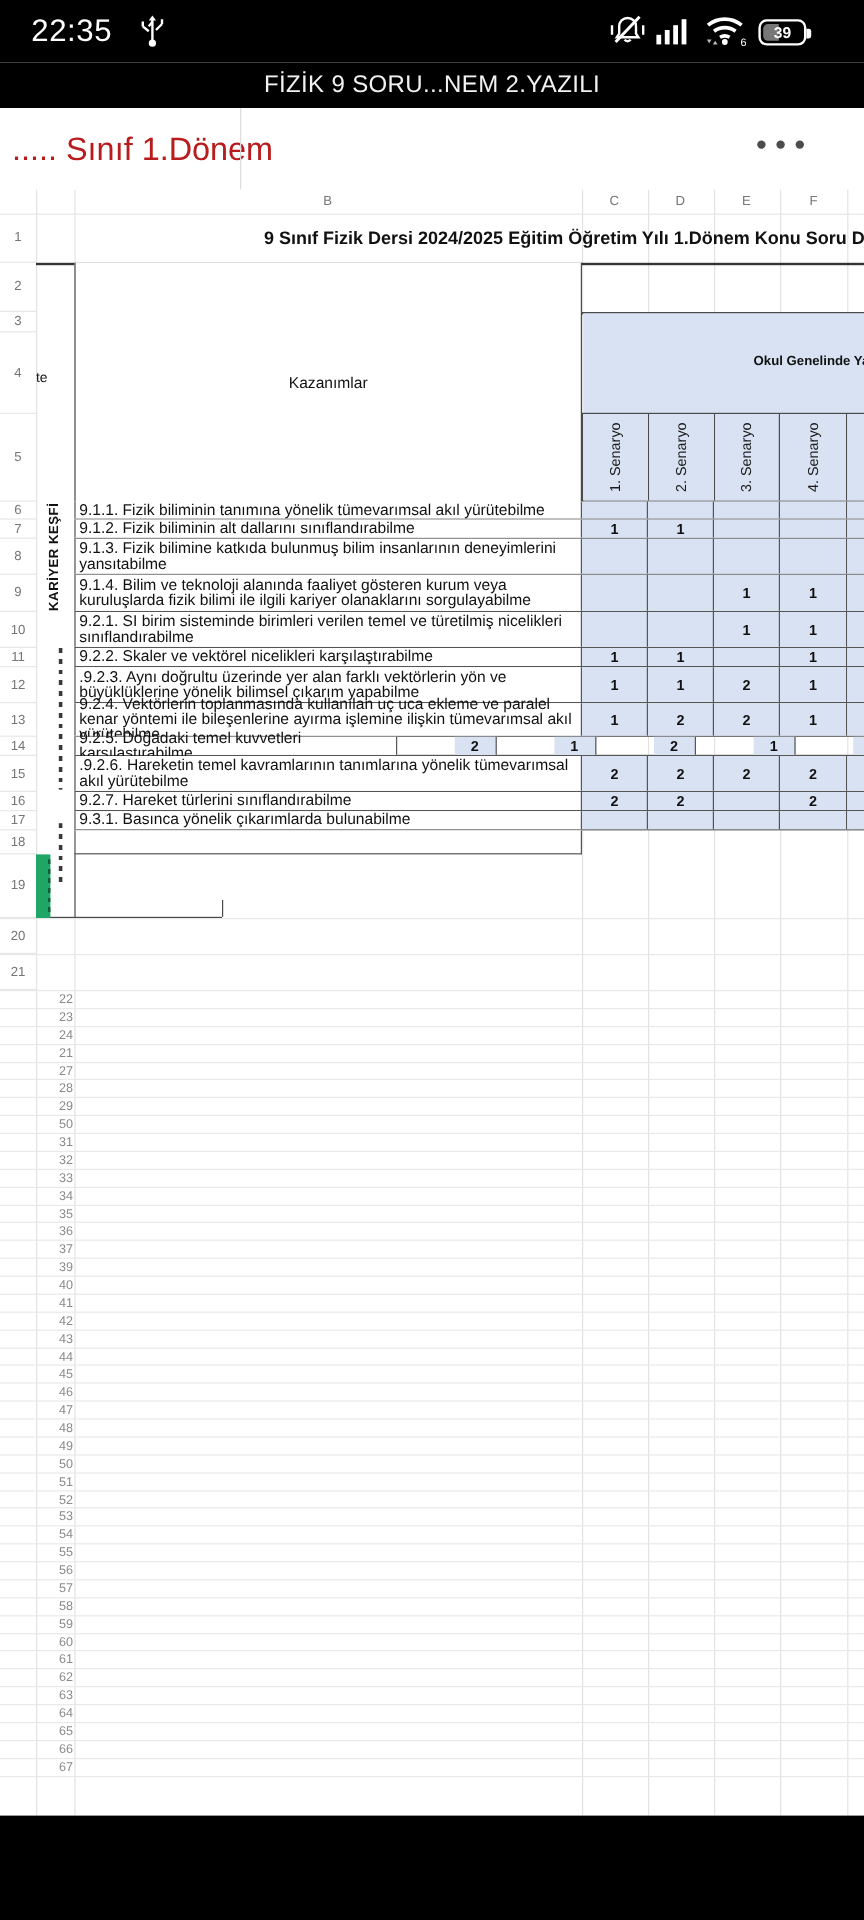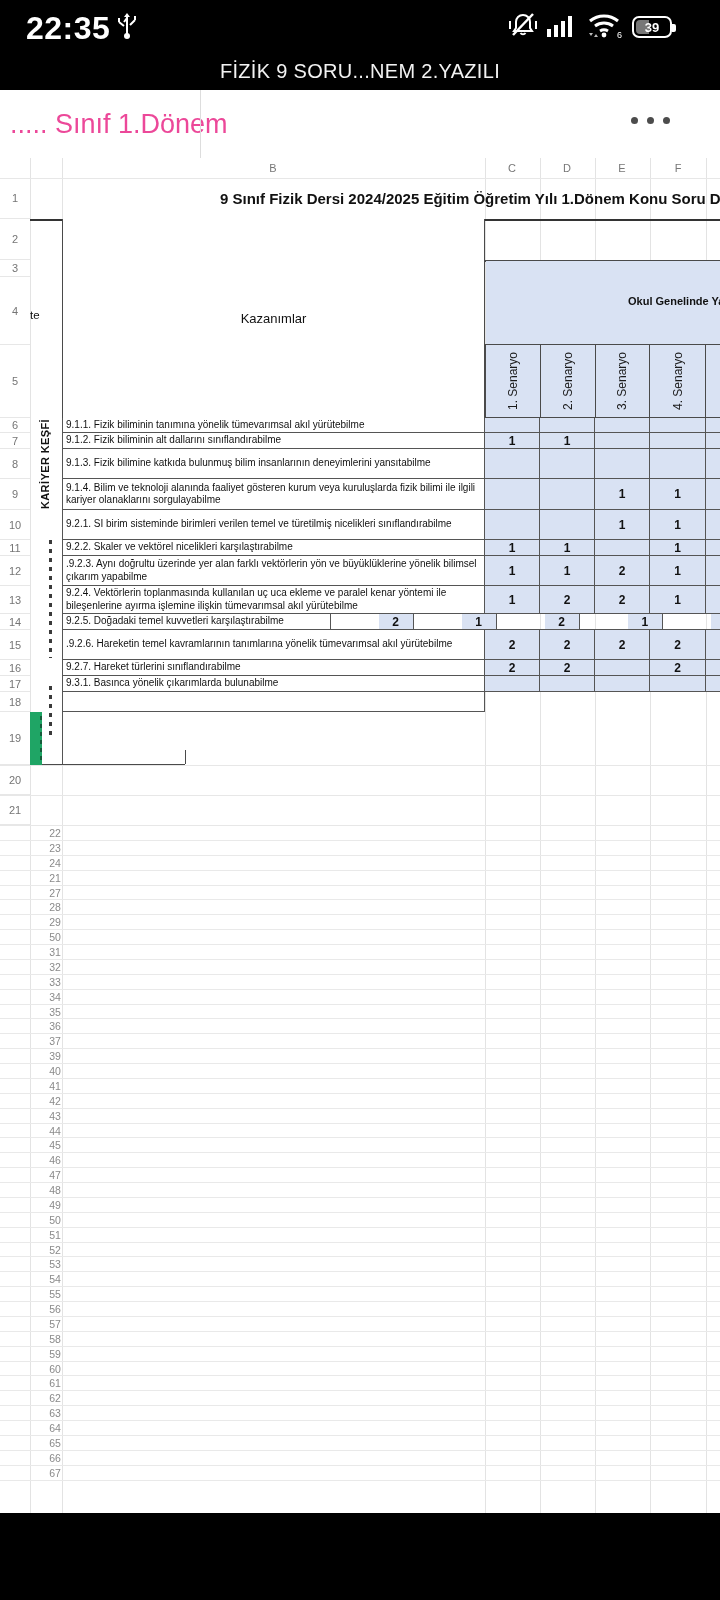--- a/index.html
+++ b/index.html
@@ -2,37 +2,37 @@
 <html><head>
 <meta charset="utf-8">
 <style>
   html,body{margin:0;padding:0;background:#fff;}
   *{box-sizing:border-box;}
   .screen{position:relative;width:720px;height:1600px;overflow:hidden;background:#fff;
           font-family:"Liberation Sans","DejaVu Sans",sans-serif;}
 
   
   .status-bar{position:absolute;left:0;top:0;width:720px;height:52px;background:#000;}
-  .time{position:absolute;left:26px;top:10px;color:#fff;font-size:32px;font-weight:bold;letter-spacing:.5px;}
+  .time{position:absolute;left:26px;top:10px;color:#fff;font-size:26px;font-weight:normal;letter-spacing:.5px;}
   .usb{position:absolute;left:116px;top:12px;}
   .sb-right{position:absolute;right:48px;top:12px;display:flex;align-items:center;gap:8px;height:30px;}
   .battery{position:relative;width:40px;height:22px;border:2px solid #fff;border-radius:7px;
            display:flex;align-items:center;justify-content:center;}
   .battery .lvl{position:absolute;left:2px;top:2px;bottom:2px;width:13px;background:#777;border-radius:4px 0 0 4px;}
   .battery .pct{position:relative;color:#fff;font-size:13px;font-weight:bold;}
   .battery .nub{position:absolute;right:-6px;top:6px;width:4px;height:8px;background:#fff;border-radius:0 2px 2px 0;}
   .app-bar{position:absolute;left:0;top:52px;width:720px;height:38px;background:#000;
            display:flex;align-items:center;justify-content:center;}
   .app-title{color:#f2f2f2;font-size:20px;letter-spacing:.3px;}
 
   
   .tab-bar{position:absolute;left:0;top:90px;width:720px;height:68px;background:#fff;}
   .tab-divider{position:absolute;left:200px;top:0;height:68px;border-right:1px solid #ddd;}
   .sheet-tab{position:absolute;left:10px;top:0;height:68px;display:flex;align-items:center;}
-  .sheet-tab span{color:#ec4899;font-size:27px;}
+  .sheet-tab span{color:#b91c1c;font-size:27px;}
   .menu-dots{position:absolute;right:50px;top:27px;display:flex;gap:9px;}
   .menu-dots i{width:7px;height:7px;border-radius:50%;background:#4c4c4c;}
 
   
   .sheet{position:absolute;left:0;top:158px;width:720px;height:1355px;background:#fff;overflow:hidden;}
   .vline{position:absolute;width:0;border-right:1px solid #e3e3e3;}
   .hline{position:absolute;height:0;border-bottom:1px solid #e7e7e7;}
   .dline{position:absolute;background:#4a4a4a;}
   .col-letter{position:absolute;top:0;height:20px;line-height:20px;width:40px;margin-left:-20px;
               text-align:center;font-size:11px;color:#777;}
@@ -56,21 +56,21 @@
   .scen{background:#d9e2f3;border-right:1px solid #4a4a4a;display:flex;align-items:center;justify-content:center;}
   .scen span{writing-mode:vertical-rl;transform:rotate(180deg);white-space:nowrap;font-size:12px;color:#1b1b1b;}
   .gsliver{width:14px;background:#d9e2f3;border-right:0;}
 
   .career{position:absolute;left:29px;top:260px;width:33px;height:92px;display:flex;align-items:center;justify-content:center;overflow:hidden;}
   .career span{transform:rotate(-90deg);white-space:nowrap;font-size:11px;font-weight:bold;color:#111;letter-spacing:.4px;}
 
   .drow{position:absolute;left:62px;width:658px;display:flex;border-bottom:1px solid #555;}
   .bcell{width:423px;background:#fff;border-left:1px solid #555;border-right:1px solid #555;
          display:flex;align-items:center;padding:0 2px 0 3px;}
-  .bcell span{font-size:10px;line-height:12.5px;color:#111;}
+  .bcell span{font-size:13px;line-height:12.5px;color:#111;}
   .qcell{width:55px;background:#d9e2f3;border-right:1px solid #555;display:flex;align-items:center;
          justify-content:center;font-size:12px;font-weight:bold;color:#111;}
   .qcell.f{width:56px;}
   .gcell{width:14px;background:#d9e2f3;}
 
   .b18{position:absolute;left:62px;top:534px;width:423px;height:20px;background:#fff;
        border-left:1px solid #555;border-right:1px solid #555;border-bottom:1px solid #555;}
   .b19-left{position:absolute;left:62px;top:554px;height:53px;width:0;border-left:1px solid #555;}
   .box-cap{position:absolute;left:30px;top:606px;width:155px;height:0;border-bottom:1.5px solid #4a4a4a;}
   .box-right{position:absolute;left:185px;top:592px;height:14px;width:0;border-left:1px solid #4a4a4a;}

